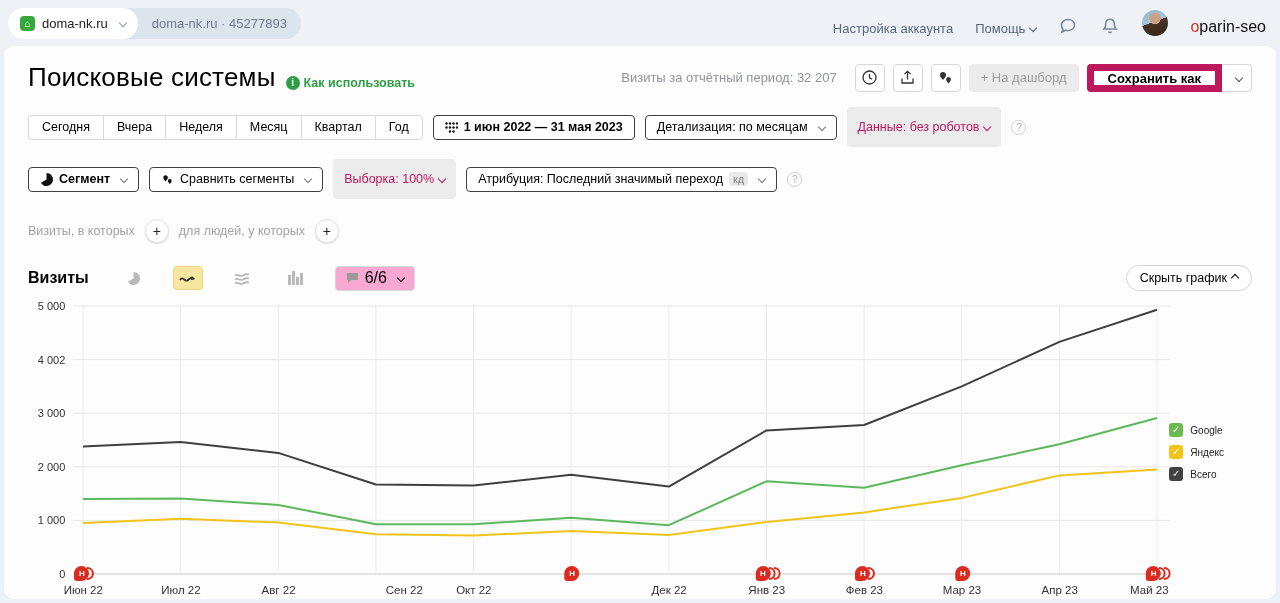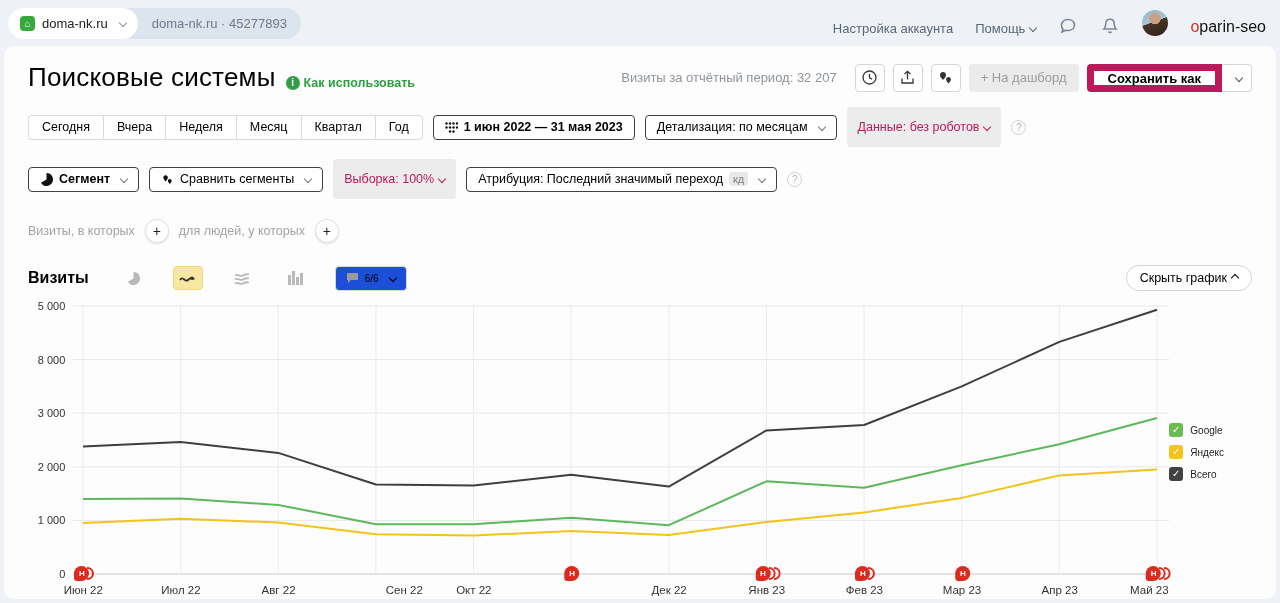--- a/index.html
+++ b/index.html
@@ -57,21 +57,21 @@
   .cond-row { display:flex; align-items:center; gap:10px; margin:20px 0 22px; }
   .cond-label { font-size:12.5px; color:#a3a3a3; }
   .plus-btn { width:24px; height:24px; border-radius:50%; background:#fff; border:1px solid #e2e2e2; box-shadow:0 1px 2px rgba(0,0,0,.12); font-size:14px; color:#222; cursor:pointer; line-height:21px; text-align:center; }
 
   
   .chart-header { display:flex; align-items:center; justify-content:space-between; margin-bottom:14px; }
   .ch-left { display:flex; align-items:center; gap:24px; }
   .metric-title { font-size:16px; font-weight:bold; margin-right:6px; }
   .ct-icon { width:30px; height:24px; display:flex; align-items:center; justify-content:center; border-radius:4px; cursor:pointer; color:#b9b9b9; }
   .ct-icon.selected { background:#f8e7a0; border:1px solid #edd67e; color:#333; }
-  .ann-btn { height:25px; display:inline-flex; align-items:center; gap:6px; padding:0 10px; font-size:10px; background:#1d4ed8; border:1px solid #d9d9d9; border-radius:4px; cursor:pointer; }
+  .ann-btn { height:25px; display:inline-flex; align-items:center; gap:6px; padding:0 10px; font-size:16px; background:#f9a8d4; border:1px solid #d9d9d9; border-radius:4px; cursor:pointer; }
   .hide-chart { height:26px; display:inline-flex; align-items:center; padding:0 13px; font-size:12.5px; background:#fff; border:1px solid #d6d6d6; border-radius:14px; cursor:pointer; }
 
   
   .chart-wrap { display:flex; }
   .y-axis { width:46px; position:relative; height:270px; }
   .y-tick { position:absolute; right:8px; transform:translateY(-50%); font-size:11px; color:#333; }
   .plot { position:relative; width:1096px; }
   .plot svg { display:block; }
   .x-labels { position:relative; height:30px; width:1096px; }
   .x-lab { position:absolute; top:9px; transform:translateX(-50%); font-size:11.5px; color:#333; white-space:nowrap; }
@@ -262,21 +262,21 @@
     </div>
     <button class="hide-chart">
       <span>Скрыть график</span>
         <span class="chev up"></span>
     </button>
   </div>
 
   <div class="chart-wrap">
     <div class="y-axis">
         <div class="y-tick" style="top: 1px;">5 000</div>
-        <div class="y-tick" style="top: 54.6px;">8 000</div>
+        <div class="y-tick" style="top: 54.6px;">4 002</div>
         <div class="y-tick" style="top: 108.2px;">3 000</div>
         <div class="y-tick" style="top: 161.8px;">2 000</div>
         <div class="y-tick" style="top: 215.4px;">1 000</div>
         <div class="y-tick" style="top: 269px;">0</div>
       </div>
     <div class="plot">
       <svg id="chart-svg" width="1096" height="270" viewBox="0 0 1096 270">
           <line x1="0" y1="269" x2="1096" y2="269" stroke="#c9c9c9" stroke-width="1"></line>
           <line x1="0" y1="215.4" x2="1096" y2="215.4" stroke="#e8e8e8" stroke-width="1"></line>
           <line x1="0" y1="161.8" x2="1096" y2="161.8" stroke="#e8e8e8" stroke-width="1"></line>

